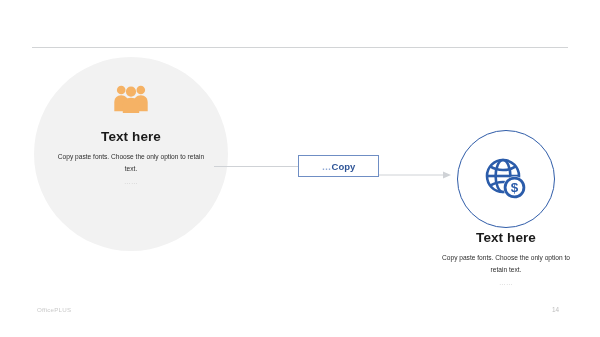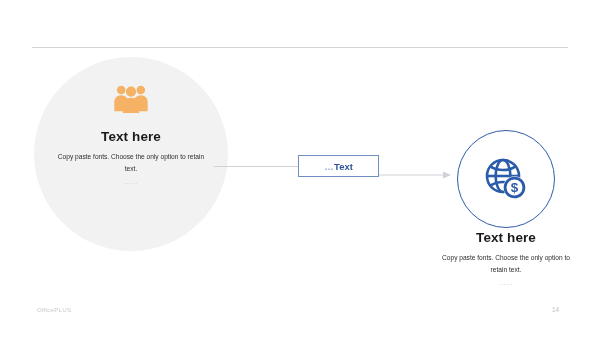--- a/index.html
+++ b/index.html
@@ -221,21 +221,21 @@
   <div class="conn-left"></div>
 
   <div class="conn-right">
     <svg viewBox="0 0 72 10" width="72" height="10" xmlns="http://www.w3.org/2000/svg">
       <line x1="0" y1="5" x2="64" y2="5" stroke="#cfd2d6" stroke-width="1"></line>
       <polygon points="64,1.5 72,5 64,8.5" fill="#cfd2d6"></polygon>
     </svg>
   </div>
 
   <div class="center-box">
-    <span class="center-box-text"><span class="ell">…</span><span>Text</span></span>
+    <span class="center-box-text"><span class="ell">…</span><span>Copy</span></span>
   </div>
 
   <div class="right-circle"></div>
   <div class="globe-wrap">
     <span class="globe-icon">
       <svg viewBox="0 0 46 46" width="46" height="46" xmlns="http://www.w3.org/2000/svg">
         <g fill="none" stroke="#2B5CAA" stroke-width="2.6">
           <circle cx="20" cy="20" r="16"></circle>
           <ellipse cx="20" cy="20" rx="7.4" ry="16"></ellipse>
           <line x1="4" y1="20" x2="36" y2="20"></line>

